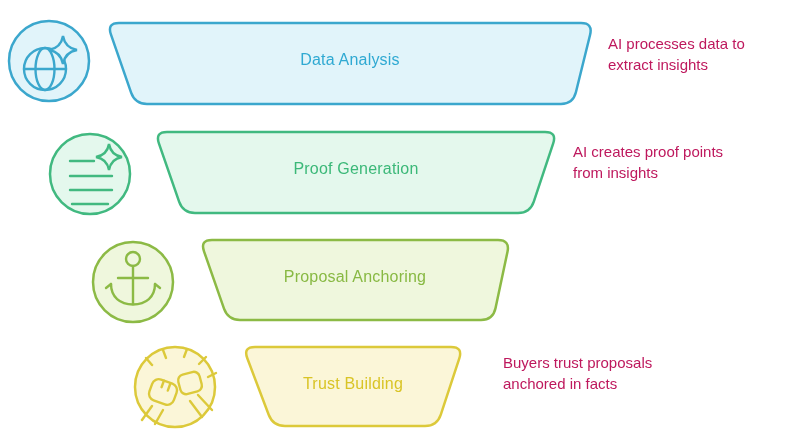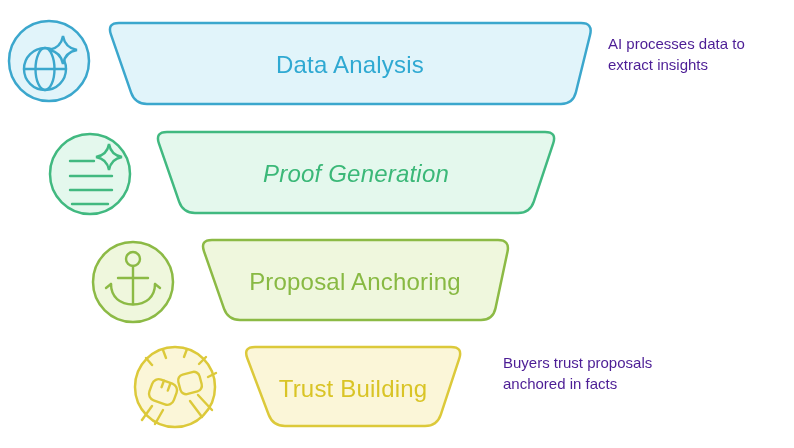--- a/index.html
+++ b/index.html
@@ -7,33 +7,33 @@
     position:relative;
     width:794px;height:448px;
     background:#ffffff;
     font-family:"Liberation Sans","DejaVu Sans",sans-serif;
     overflow:hidden;
   }
   svg{position:absolute;left:0;top:0;}
   .stage-title{
     position:absolute;
     text-align:center;
-    font-size:24px;
+    font-size:16px;
     font-weight:500;
     letter-spacing:.2px;
   }
   .t0{color:#2fa9d2;}
-  .t1{color:#3bb878;font-style:italic;}
+  .t1{color:#3bb878;}
   .t2{color:#88b943;}
   .t3{color:#d9c426;}
   .stage-desc{
     position:absolute;
     font-size:15px;
     line-height:21px;
-    color:#4c1d95;
+    color:#be185d;
     white-space:pre-line;
   }
 </style>
 </head>
 <body>
 
 <div id="canvas">
 
   <svg width="794" height="448" viewBox="0 0 794 448">
 
@@ -99,16 +99,18 @@
     </g>
   </svg>
 
   <div class="stage-title t0" style="left:107px;top:51px;width:486px;">Data Analysis</div>
   <div class="stage-title t1" style="left:155px;top:160px;width:402px;">Proof Generation</div>
   <div class="stage-title t2" style="left:200px;top:268px;width:310px;">Proposal Anchoring</div>
   <div class="stage-title t3" style="left:243px;top:375px;width:220px;">Trust Building</div>
 
   <div class="stage-desc" style="left:608px;top:33px;width:175px;">AI processes data to
 extract insights</div>
+  <div class="stage-desc" style="left:573px;top:141px;width:185px;">AI creates proof points
+from insights</div>
   <div class="stage-desc" style="left:483px;top:352px;width:185px;margin-left:20px;">Buyers trust proposals
 anchored in facts</div>
 
 </div>
 
 </body></html>

